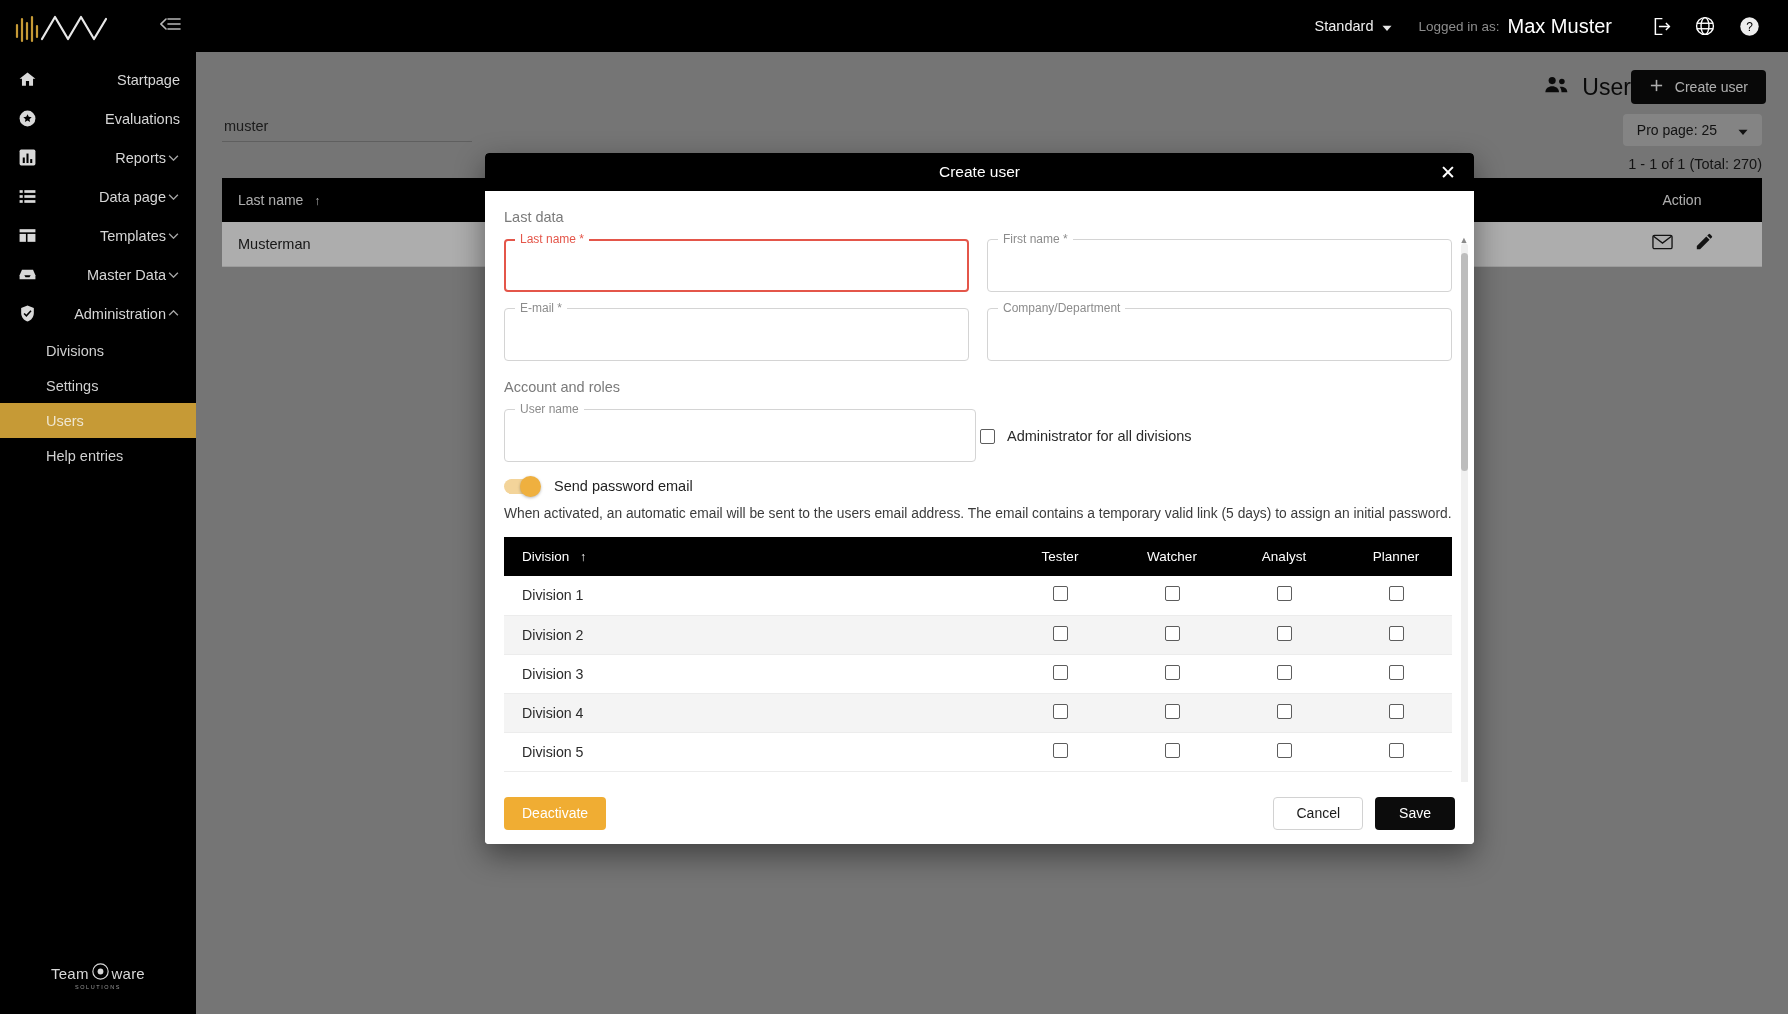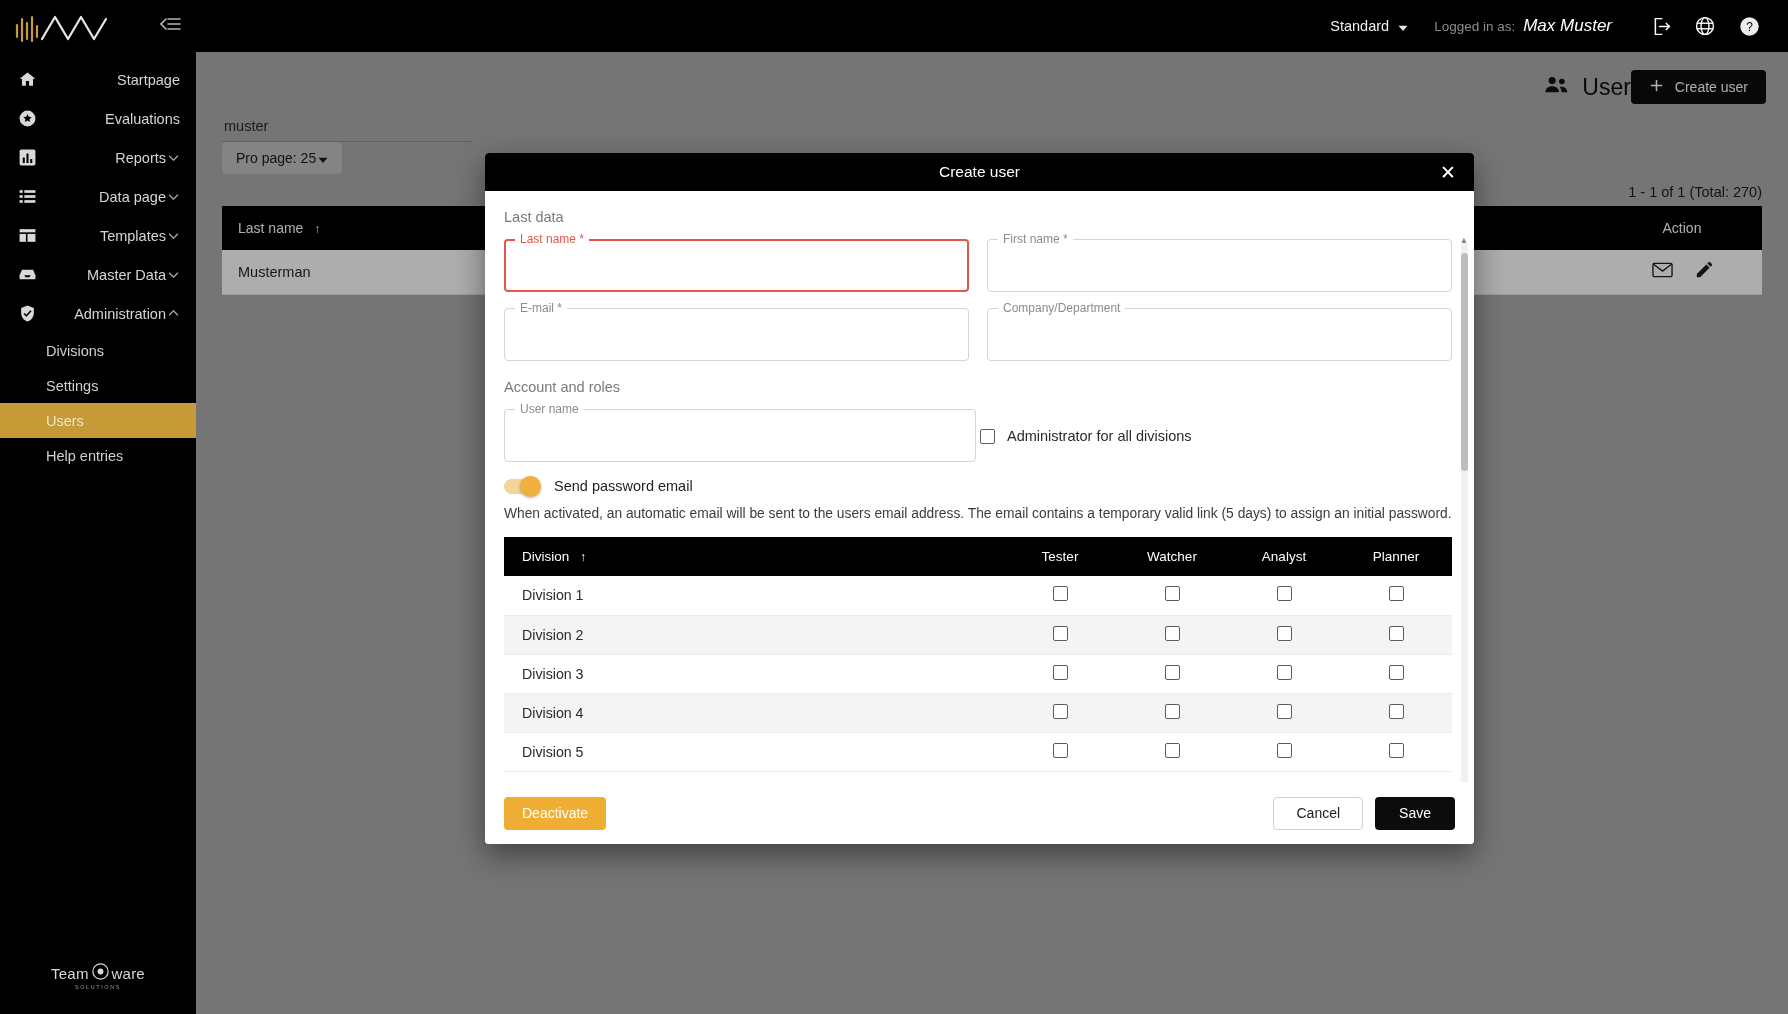--- a/index.html
+++ b/index.html
@@ -71,45 +71,45 @@
   #right { flex: 1 1 auto; display: flex; flex-direction: column; height: 1014px; position: relative; }
 
   #topbar {
     height: 52px; background: #000000;
     display: flex; align-items: center; justify-content: flex-end;
     padding-right: 22px; gap: 0px;
     color: #ffffff; flex: 0 0 52px;
   }
   .tb-select { display: flex; align-items: center; gap: 9px; font-size: 14.5px; color: #f0f0f0; cursor: pointer; margin-right: 26px; }
   .tb-loggedin { font-size: 13.5px; color: #8d8d8d; margin-right: 8px; }
-  .tb-user { font-size: 17px; color: #ffffff; margin-right: 22px; font-style: italic; }
+  .tb-user { font-size: 20px; color: #ffffff; margin-right: 22px; }
   .tb-ico { width: 34px; height: 34px; display: flex; align-items: center; justify-content: center; cursor: pointer; margin-left: 10px; }
 
   #content { flex: 1 1 auto; background: #adadad; position: relative; overflow: hidden; }
 
   .page-head {
     display: flex; align-items: center; justify-content: flex-end;
     padding: 18px 22px 0 26px;
   }
   .page-title { display: flex; align-items: center; gap: 13px; font-size: 23px; color: #101010; }
   .btn-create {
     background: #0c0c0c; color: #ffffff; border: none;
     height: 34px; padding: 0 18px; border-radius: 4px;
     font-size: 14px; display: flex; align-items: center; gap: 11px; cursor: pointer;
     font-family: "Liberation Sans", sans-serif;
   }
 
-  .filter-row { display: flex; align-items: flex-start; justify-content: space-between; padding: 10px 26px 0 26px; flex-direction: column; }
+  .filter-row { display: flex; align-items: flex-start; justify-content: space-between; padding: 10px 26px 0 26px; }
   .search-box {
     width: 250px; border-bottom: 1px solid #8d8d8d;
     padding: 4px 2px 7px 2px; font-size: 14.5px; color: #2a2a2a;
   }
   .perpage {
     background: #c3c3c3; border-radius: 4px; height: 32px;
-    display: flex; align-items: center; gap: 2px;
+    display: flex; align-items: center; gap: 21px;
     padding: 0 14px; font-size: 14px; color: #1a1a1a; cursor: pointer;
   }
 
   .count-line { text-align: right; padding: 10px 26px 6px 26px; font-size: 14.5px; color: #1d1d1d; }
 
   .grid-wrap { margin: 0 26px; background: #ffffff; }
   table.grid { width: 100%; border-collapse: collapse; }
   table.grid thead th {
     background: #000000; color: #ffffff; font-weight: normal;
     font-size: 14px; height: 44px; text-align: left; padding: 0 16px;

